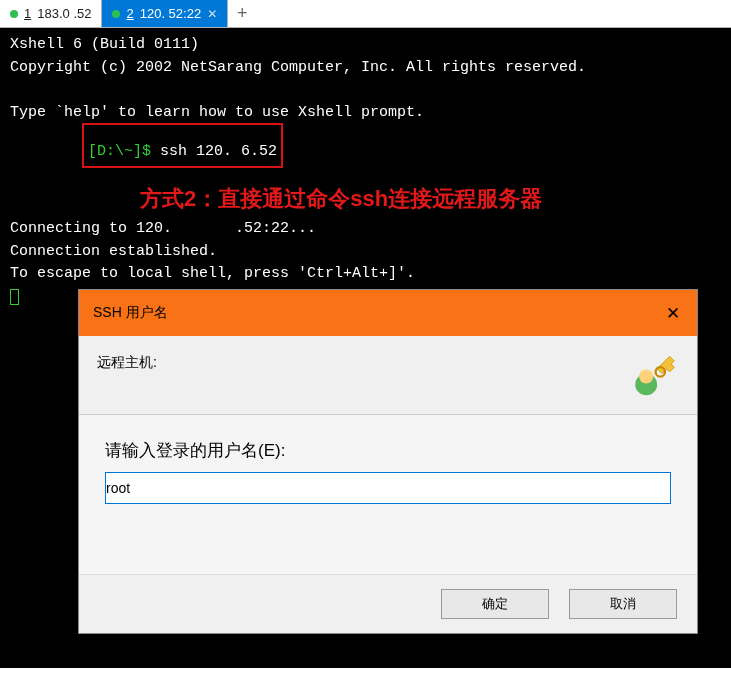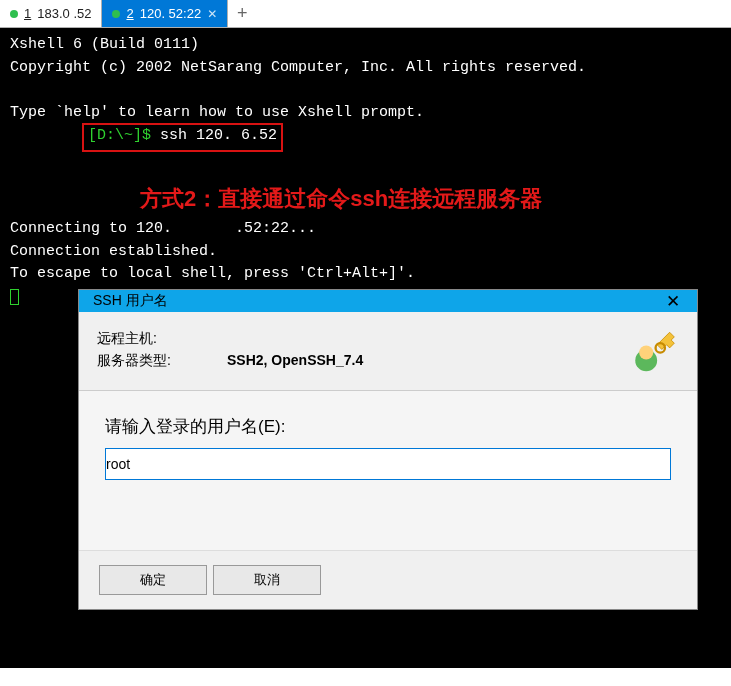--- a/index.html
+++ b/index.html
@@ -7,38 +7,38 @@
     .tab-strip { height:28px; display:flex; align-items:stretch; border-bottom:1px solid #b0b0b0; background:#fff; }
     .tab { display:flex; align-items:center; padding:0 10px; border-right:1px solid #b0b0b0; font-size:13px; color:#222; cursor:pointer; gap:6px; }
     .tab.active { background:#0078d7; color:#fff; }
     .dot { width:8px; height:8px; border-radius:50%; background:#2fbf4f; }
     .tab-u { text-decoration:underline; }
     .tab-close { font-size:12px; opacity:.8; }
     .new-tab { width:28px; display:flex; align-items:center; justify-content:center; font-size:18px; color:#666; cursor:pointer; }
     .terminal { background:#000; color:#fff; font-family:"Consolas","Courier New",monospace; font-size:15px; line-height:1.5; padding:6px 10px 260px; min-height:640px; position:relative; }
     .term-line { white-space:pre; }
     .cursor-blk { display:inline-block; width:9px; height:16px; border:1px solid #2fd12f; vertical-align:text-bottom; }
-    .cmd-box { border:2px solid #d81212; display:inline-block; padding:0 4px 2px; position:absolute; left:82px; top:95px;font-family:Liberation Mono, monospace; }
+    .cmd-box { border:2px solid #d81212; display:inline-block; padding:16px 4px 2px; position:absolute; left:82px; top:95px;font-family:Liberation Mono, monospace; }
     .cmd-box span.p { color:#2fd12f; }
     .annot { color:#e31919; font-size:22px; font-weight:bold; position:absolute; left:140px; top:154px; font-family:"Microsoft YaHei",sans-serif; }
     .term-block2 { position:absolute; left:10px; top:190px; }
     .dialog { position:absolute; left:78px; top:289px; width:620px; background:#f0f0f0; border:1px solid #888; box-shadow:4px 4px 12px rgba(0,0,0,.4); font-size:13px; color:#000; }
-    .dlg-title { height:22px; display:flex; align-items:center; justify-content:space-between; padding:0 10px 0 14px; background:#0ea5e9; }
+    .dlg-title { height:46px; display:flex; align-items:center; justify-content:space-between; padding:0 10px 0 14px; background:#f97316; }
     .dlg-title-txt { font-size:14px; }
     .dlg-close { width:28px; height:28px; display:flex; align-items:center; justify-content:center; font-size:17px; cursor:pointer; }
     .dlg-head { padding:14px 18px; display:flex; align-items:flex-start; gap:20px; }
     .dlg-fields { flex:1; }
     .fld-row { display:flex; margin:4px 0; font-size:14px; }
     .fld-lbl { width:130px; }
     .fld-val { font-weight:bold; }
     .key-ico { width:50px; height:50px; }
     .dlg-body { border-top:1px solid #ccc; padding:24px 26px 70px; background:#f5f5f5; }
     .input-lbl { font-size:17px; margin-bottom:10px; display:block; }
     .input-box { width:100%; height:32px; border:1px solid #0078d7; padding:0 0; font-size:14px; outline:none; background:#fff; }
-    .dlg-foot { display:flex; justify-content:flex-start; gap:6px; padding:14px 20px; border-top:1px solid #ddd; background:#f0f0f0; }
+    .dlg-foot { display:flex; justify-content:flex-end; gap:20px; padding:14px 20px; border-top:1px solid #ddd; background:#f0f0f0; }
     .btn { width:108px; height:30px; border:1px solid #999; background:#e8e8e8; cursor:pointer; font-size:13px; }
   </style>
 </head>
 <body>
 
 <div class="tab-strip">
   <div class="tab">
     <span class="dot"></span>
     <span><span class="tab-u">1</span></span>
     <span>183.0        .52</span>
@@ -73,24 +73,20 @@
 <div class="dialog">
   <div class="dlg-title">
     <span class="dlg-title-txt">SSH 用户名</span>
     <span class="dlg-close">✕</span>
   </div>
   <div class="dlg-head">
     <div class="dlg-fields">
       <div class="fld-row">
         <span class="fld-lbl">远程主机:</span>
       </div>
-      <div class="fld-row">
-        <span class="fld-lbl">服务器类型:</span>
-        <span class="fld-val">SSH2, OpenSSH_7.4</span>
-      </div>
     </div>
     <svg class="key-ico" viewBox="0 0 64 64">
       <circle cx="22" cy="44" r="14" fill="#5cb85c"></circle>
       <circle cx="22" cy="34" r="9" fill="#ffd27a"></circle>
       <path d="M36 24 L52 8 L58 14 L54 18 L58 22 L52 28 L48 24 L42 30 Z" fill="#f4c23a" stroke="#c78b00" stroke-width="1"></path>
       <circle cx="40" cy="28" r="6" fill="none" stroke="#c78b00" stroke-width="3"></circle>
     </svg>
   </div>
   <div class="dlg-body">
     <label class="input-lbl">请输入登录的用户名(E):</label>

